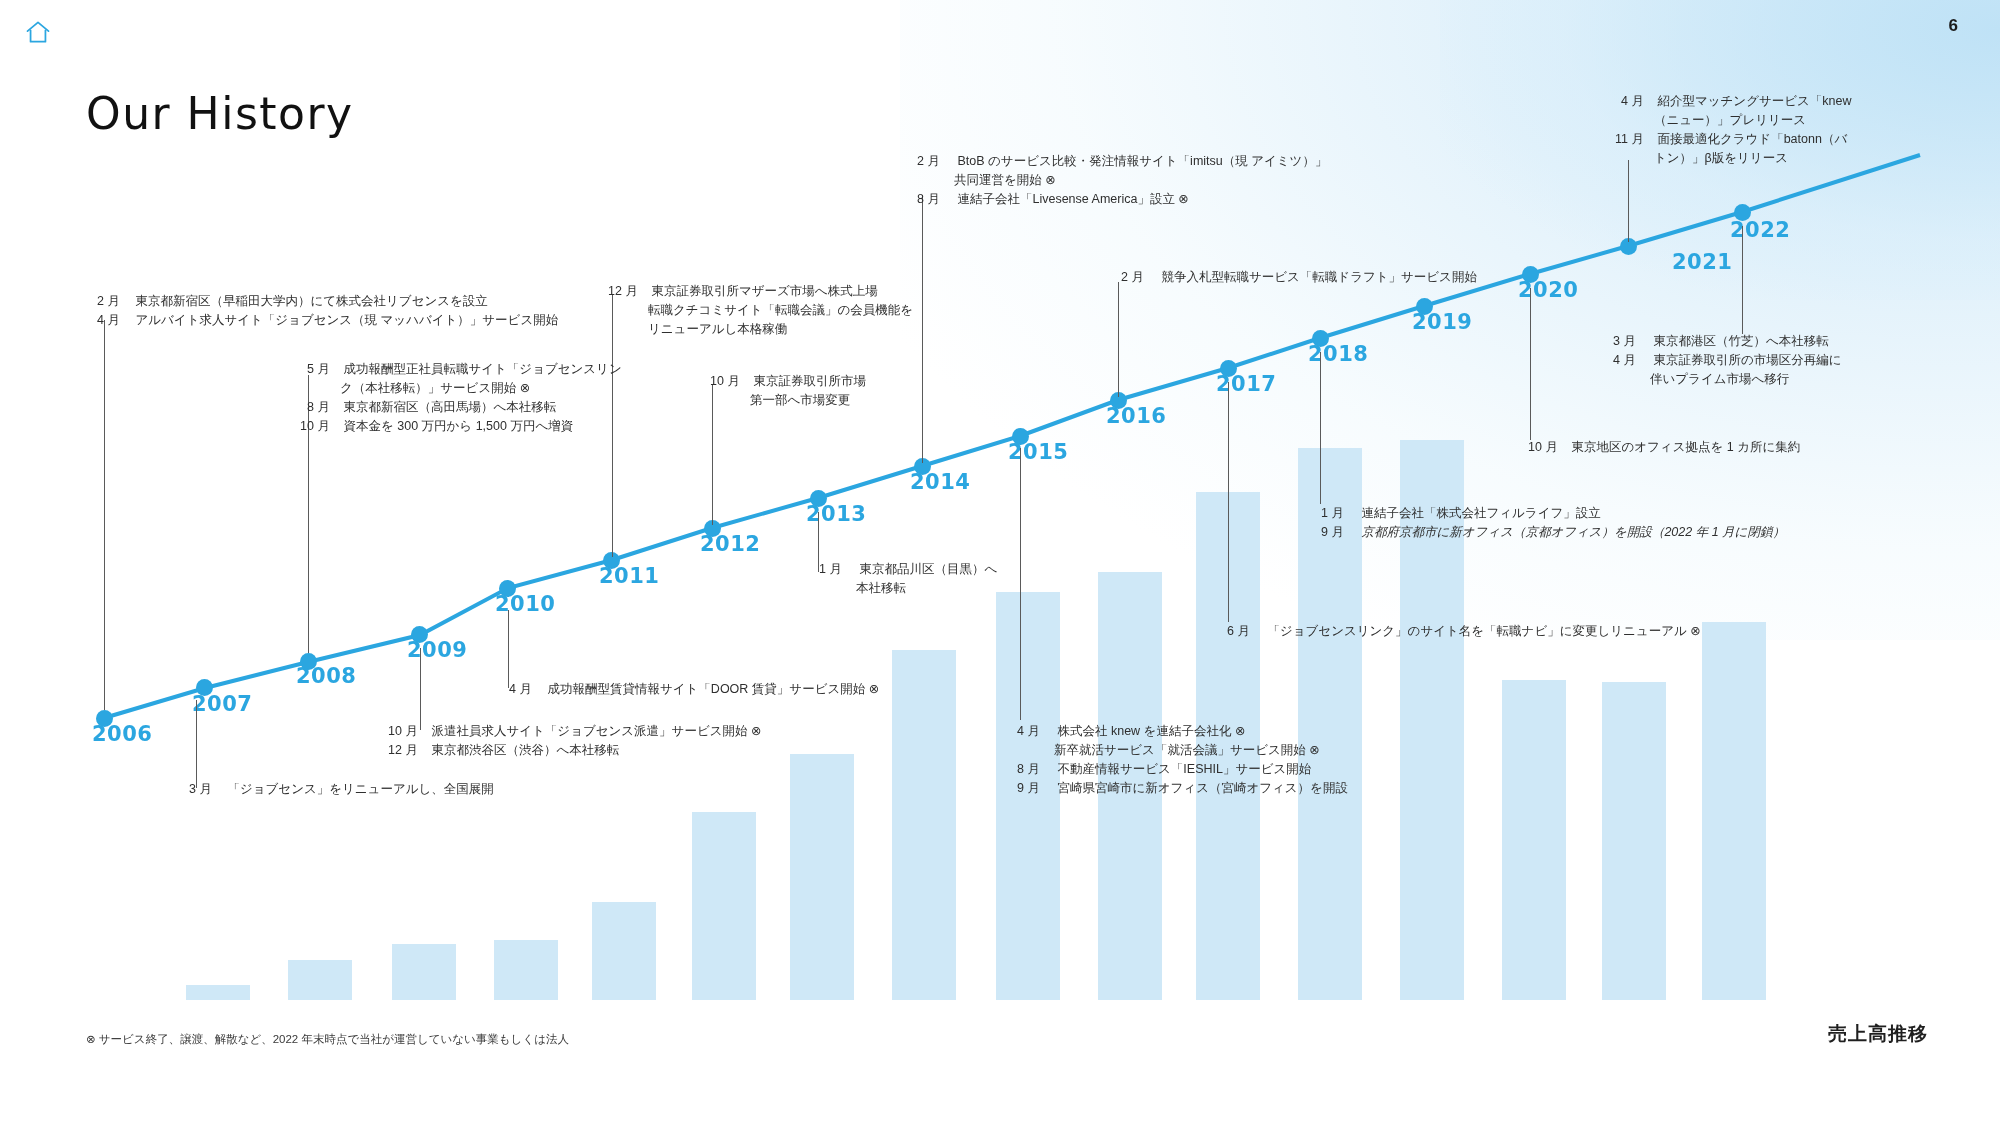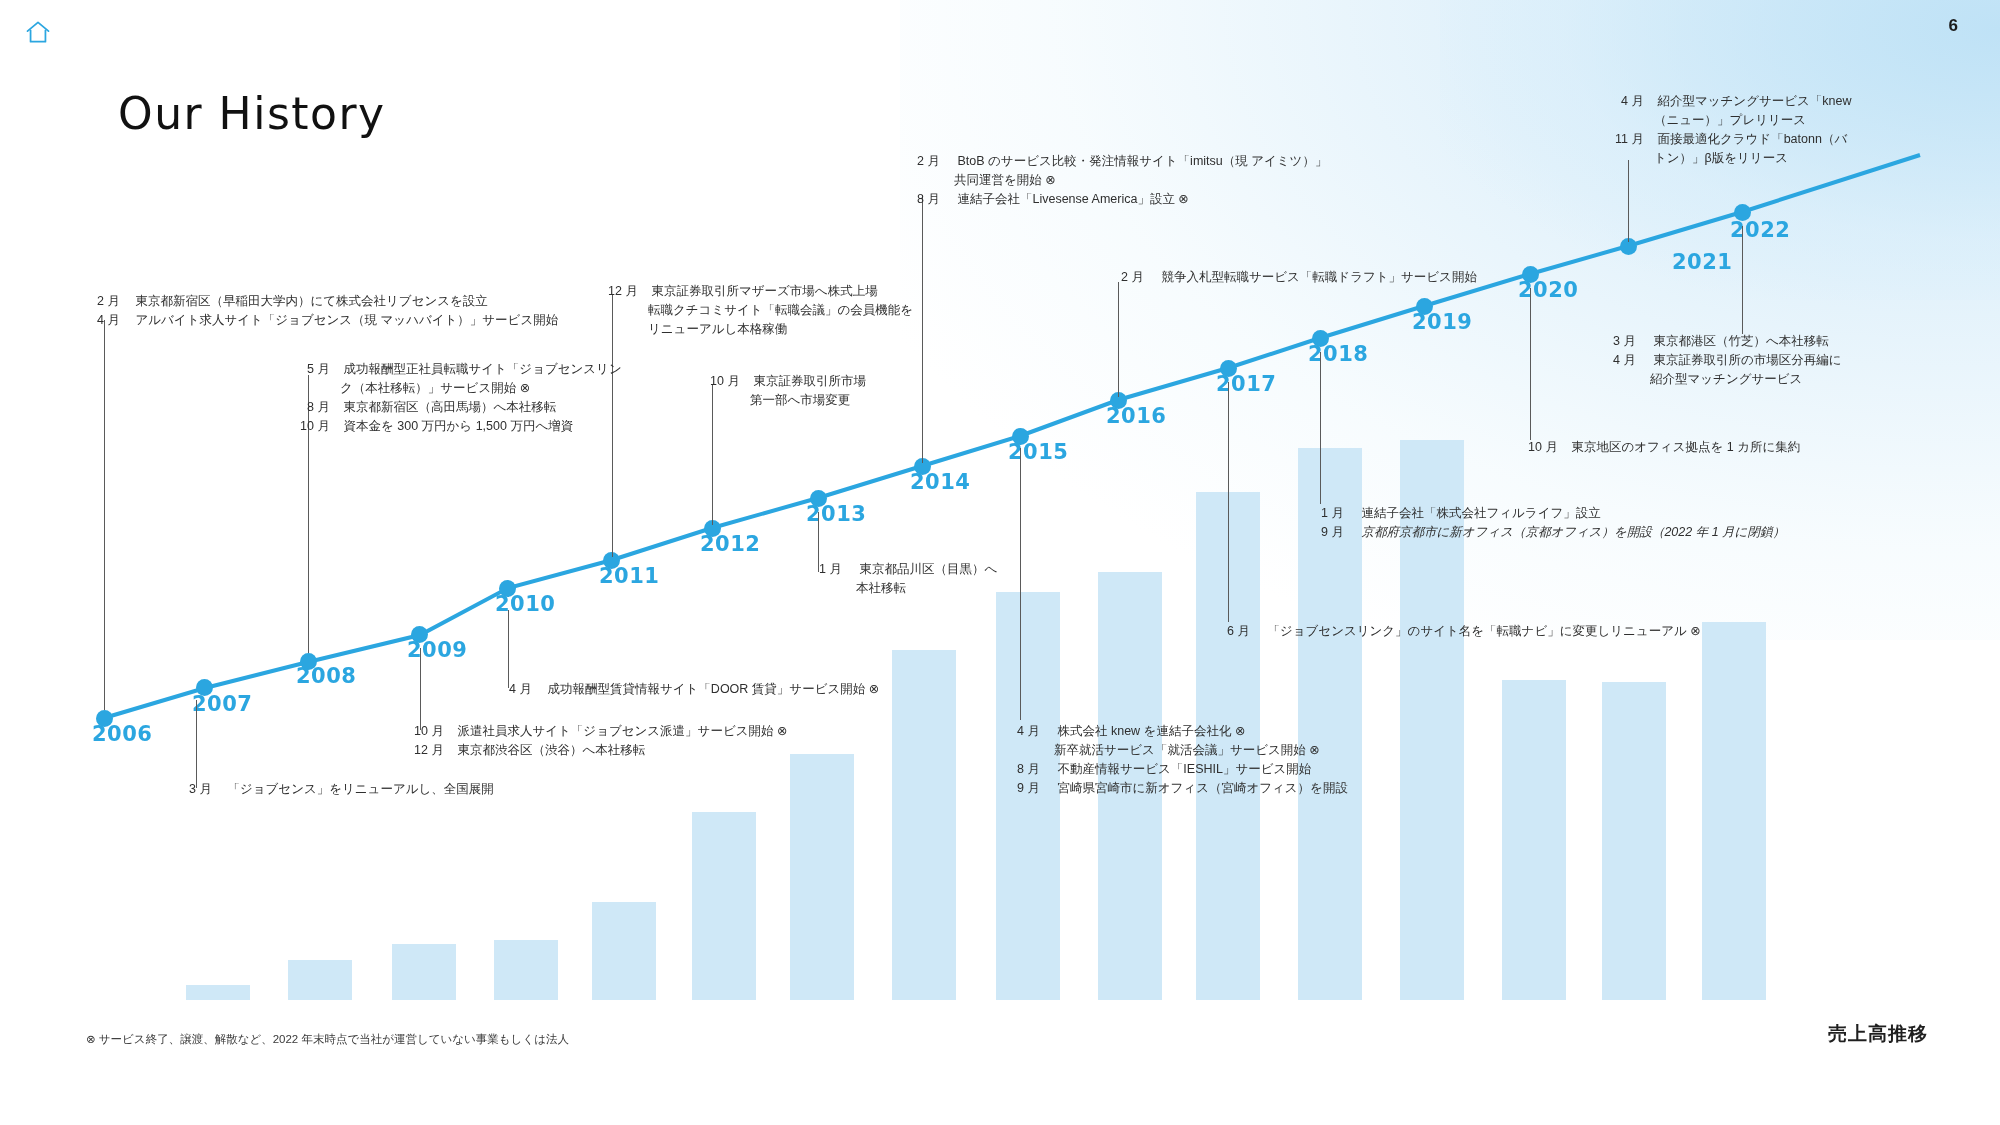--- a/index.html
+++ b/index.html
@@ -24,21 +24,20 @@
   
   #home-icon{position:absolute;left:24px;top:18px;width:28px;height:28px;}
   #page-number{
     position:absolute;right:42px;top:16px;
     font-size:17px;font-weight:700;color:#1c1c1c;
   }
   #page-title{
     position:absolute;left:86px;top:88px;
     font-size:44px;font-weight:400;letter-spacing:1.5px;color:#111111;
     font-family:"DejaVu Sans",sans-serif;
-    margin-left:32px;
   }
   
   #chart-area{position:absolute;left:0;top:0;width:2000px;height:1125px;}
   .year-dot{
     position:absolute;width:17px;height:17px;border-radius:50%;
     background:#2ba6e0;
   }
   .year-label{
     position:absolute;
     color:#2ba6e0;font-size:21px;font-weight:700;
@@ -174,21 +173,21 @@
 <div class="note" style="left:290px;top:360px;">
   <div><span class="m w3">5 月</span>
        <span class="txt" style="margin-left:10px;">成功報酬型正社員転職サイト「ジョブセンスリン</span></div>
   <div><span class="ind" style="width:50px;display:inline-block;"></span><span class="txt">ク（本社移転）」サービス開始 ⊗</span></div>
   <div><span class="m w3">8 月</span>
        <span class="txt" style="margin-left:10px;">東京都新宿区（高田馬場）へ本社移転</span></div>
   <div><span class="m w3">10 月</span>
        <span class="txt" style="margin-left:10px;">資本金を 300 万円から 1,500 万円へ増資</span></div>
 </div>
 
-<div class="note" style="left:404px;top:722px;">
+<div class="note" style="left:378px;top:722px;">
   <div><span class="m w3">10 月</span>
        <span class="txt" style="margin-left:10px;">派遣社員求人サイト「ジョブセンス派遣」サービス開始 ⊗</span></div>
   <div><span class="m w3">12 月</span>
        <span class="txt" style="margin-left:10px;">東京都渋谷区（渋谷）へ本社移転</span></div>
 </div>
 
 <div class="note" style="left:498px;top:680px;">
   <div><span class="m w2">4 月</span>
        <span class="txt" style="margin-left:12px;">成功報酬型賃貸情報サイト「DOOR 賃貸」サービス開始 ⊗</span></div>
 </div>
@@ -259,17 +258,17 @@
   <div><span class="m w3">11 月</span>
        <span class="txt" style="margin-left:10px;">面接最適化クラウド「batonn（バ</span></div>
   <div><span class="ind" style="width:50px;display:inline-block;"></span><span class="txt">トン）」β版をリリース</span></div>
 </div>
 
 <div class="note" style="left:1602px;top:332px;">
   <div><span class="m w2">3 月</span>
        <span class="txt" style="margin-left:14px;">東京都港区（竹芝）へ本社移転</span></div>
   <div><span class="m w2">4 月</span>
        <span class="txt" style="margin-left:14px;">東京証券取引所の市場区分再編に</span></div>
-  <div><span class="ind" style="width:48px;display:inline-block;"></span><span class="txt">紹介型マッチングサービス</span></div>
+  <div><span class="ind" style="width:48px;display:inline-block;"></span><span class="txt">伴いプライム市場へ移行</span></div>
 </div>
 
 <div id="sales-label">売上高推移</div>
 <div id="footnote">⊗ サービス終了、譲渡、解散など、2022 年末時点で当社が運営していない事業もしくは法人</div>
 
 </body></html>

